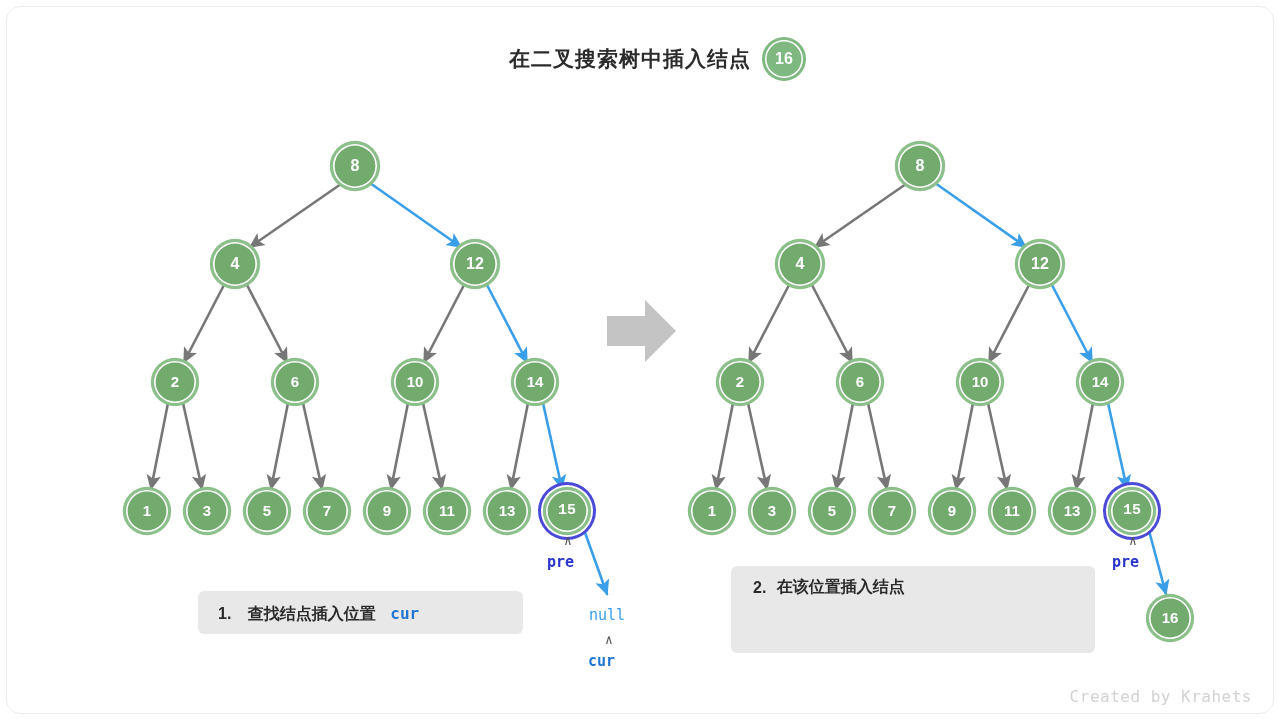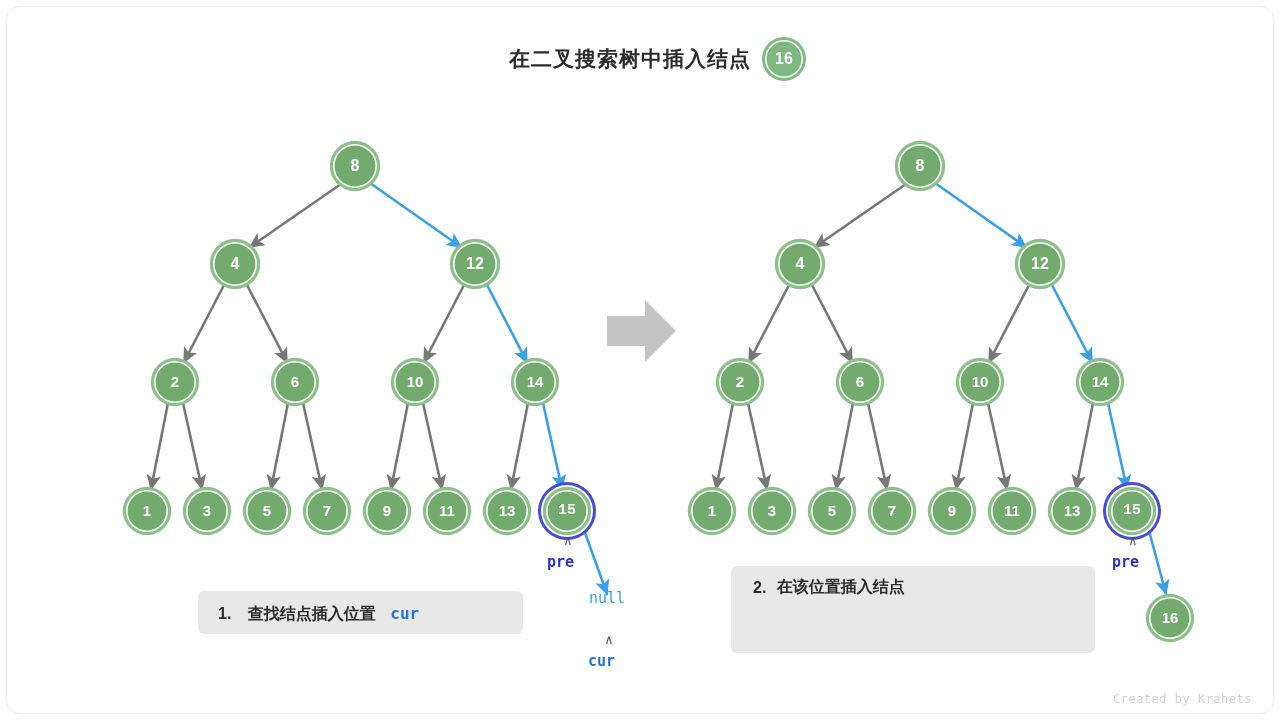--- a/index.html
+++ b/index.html
@@ -207,21 +207,21 @@
     box-shadow: 0 0 0 1.3px #ffffff inset, 0 0 0 2.6px #7fb880;
     box-sizing: border-box;
   }
 
   
   #watermark {
     position: absolute;
     right: 28px;
     bottom: 14px;
     font-family: "DejaVu Sans Mono", "Liberation Mono", monospace;
-    font-size: 12px;
+    font-size: 16px;
     color: #d2d2d2;
     letter-spacing: 0.5px;
     white-space: nowrap;
     z-index: 6;
   }
 </style>
 </head>
 <body>
 
 <div id="card"></div>
@@ -306,21 +306,21 @@
         <div class="node r21" style="left: 327px; top: 511px;">7</div>
         <div class="node r21" style="left: 387px; top: 511px;">9</div>
         <div class="node r21" style="left: 447px; top: 511px;">11</div>
         <div class="node r21" style="left: 507px; top: 511px;">13</div>
         <div class="node r21 highlight" style="left: 567px; top: 511px;">15</div>
       </div>
 
     <span class="caret" style="left:564px; top:533px;">∧</span>
     <span class="ptr pre" style="left:547px; top:553px;">pre</span>
 
-    <span class="nulltext" style="left:589px; top:589px;text-align:center;">null</span>
+    <span class="nulltext" style="left:589px; top:606px;text-align:center;">null</span>
     <span class="caret" style="left:605px; top:632px;">∧</span>
     <span class="ptr cur" style="left:588px; top:652px;">cur</span>
 
     <div class="caption" id="caption-1">
       <span class="cap-text">1.</span>
       <span class="cap-text" style="margin-left:12px;">查找结点插入位置</span>
       <span class="cap-mono-blue">cur</span>
     </div>
   </div>
 

